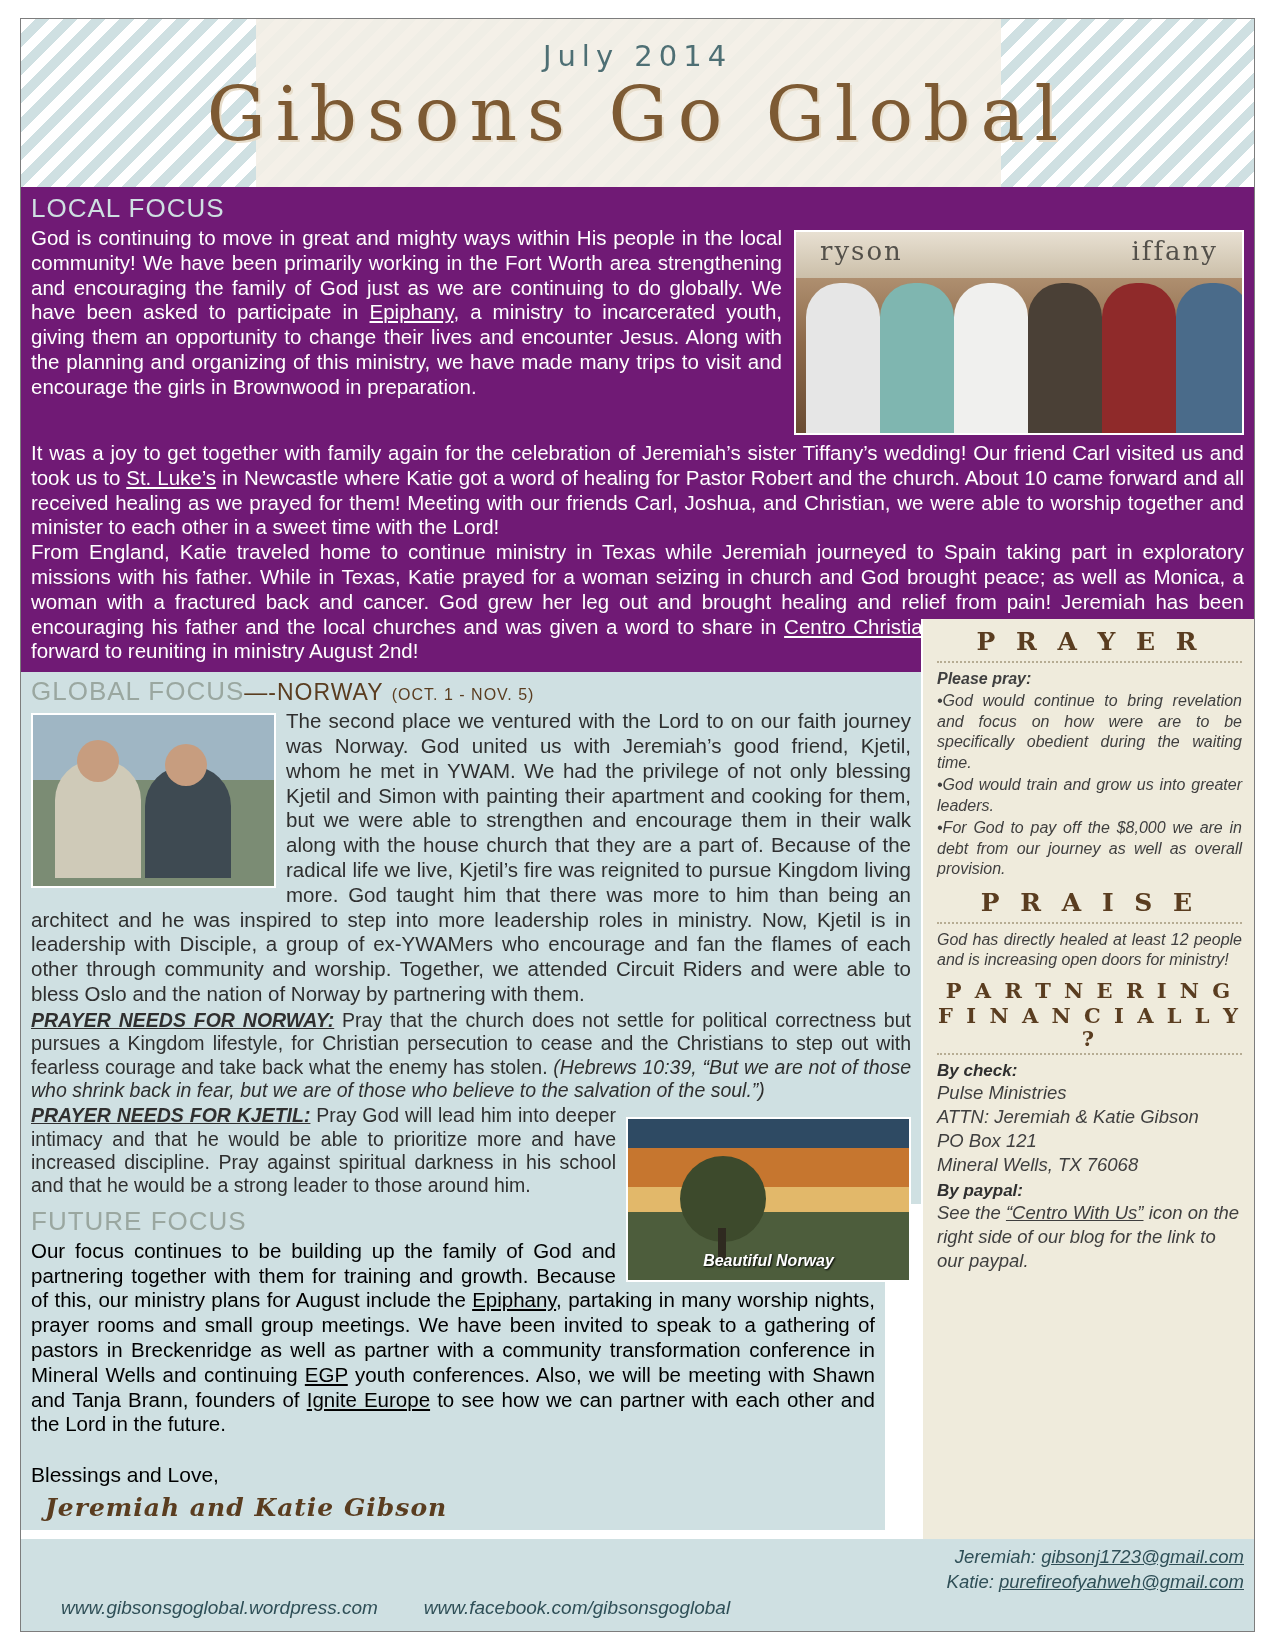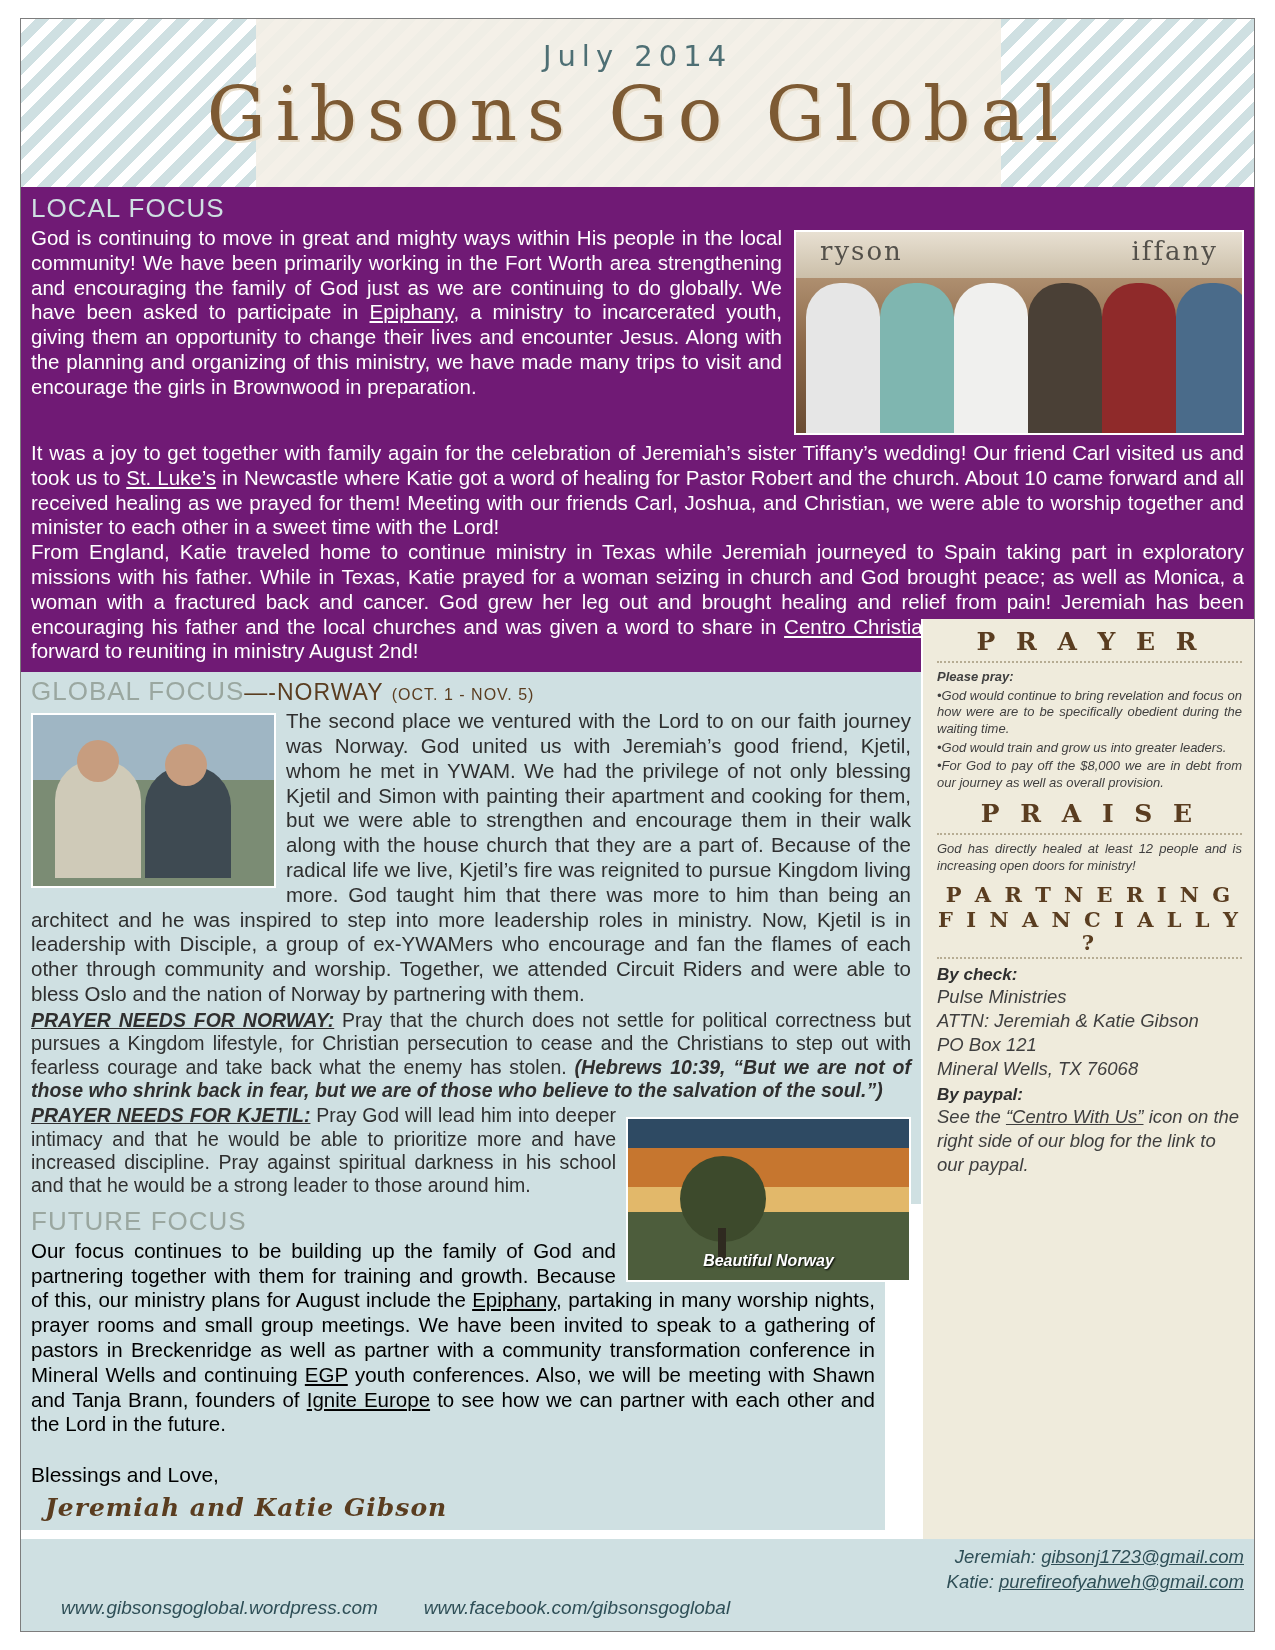--- a/index.html
+++ b/index.html
@@ -140,21 +140,21 @@
   }
   .norway-photo .h1{position:absolute;left:22px;bottom:8px;width:86px;height:118px;border-radius:40px 40px 0 0;background:#cfcab8;}
   .norway-photo .h2{position:absolute;left:112px;bottom:8px;width:86px;height:112px;border-radius:40px 40px 0 0;background:#3e4a52;}
   .norway-photo .f1{position:absolute;left:44px;bottom:104px;width:42px;height:42px;border-radius:50%;background:#c79d7f;}
   .norway-photo .f2{position:absolute;left:132px;bottom:100px;width:42px;height:42px;border-radius:50%;background:#c79d7f;}
 
   .prayer-needs{
     font-size:19.5px;line-height:1.2;text-align:justify;margin:2px 0 0 0;
   }
   .pn-title{font-style:italic;text-decoration:underline;font-weight:bold;}
-  .scripture{font-style:italic;font-weight:bold;}
+  .scripture{font-style:italic;font-weight:normal;}
 
   .norway2-photo{
     float:right;
     width:285px;height:165px;
     margin:13px 0 4px 10px;
     border:2px solid #ffffff;
     box-sizing:border-box;
     position:relative;overflow:hidden;
     background:linear-gradient(#2e4a63 0 18%,#c6762f 18% 42%,#e2b86a 42% 58%,#4d5d3c 58% 100%);
   }
@@ -201,21 +201,21 @@
     letter-spacing:6px;
     color:#5a3d20;
     font-size:25px;
     margin:2px 0 4px 0;
   }
   .dots{
     border-bottom:2px dotted #b6ac93;
     margin:2px 0 6px 0;height:1px;
   }
   .side-text{
-    font-size:13px;line-height:1.28;color:#3f3f3f;
+    font-size:16px;line-height:1.28;color:#3f3f3f;
     font-style:italic;text-align:justify;
   }
   .bullets p{margin:0 0 2px 0;font-style:italic;}
   .partner-head{
     text-align:center;
     font-family:"DejaVu Serif",serif;
     font-weight:bold;letter-spacing:3px;color:#5a3d20;
     font-size:21px;line-height:1.1;margin:8px 0 2px 0;
   }
   .side-sub{font-weight:bold;font-style:italic;font-size:17px;color:#2f2f2f;margin-top:4px;}

